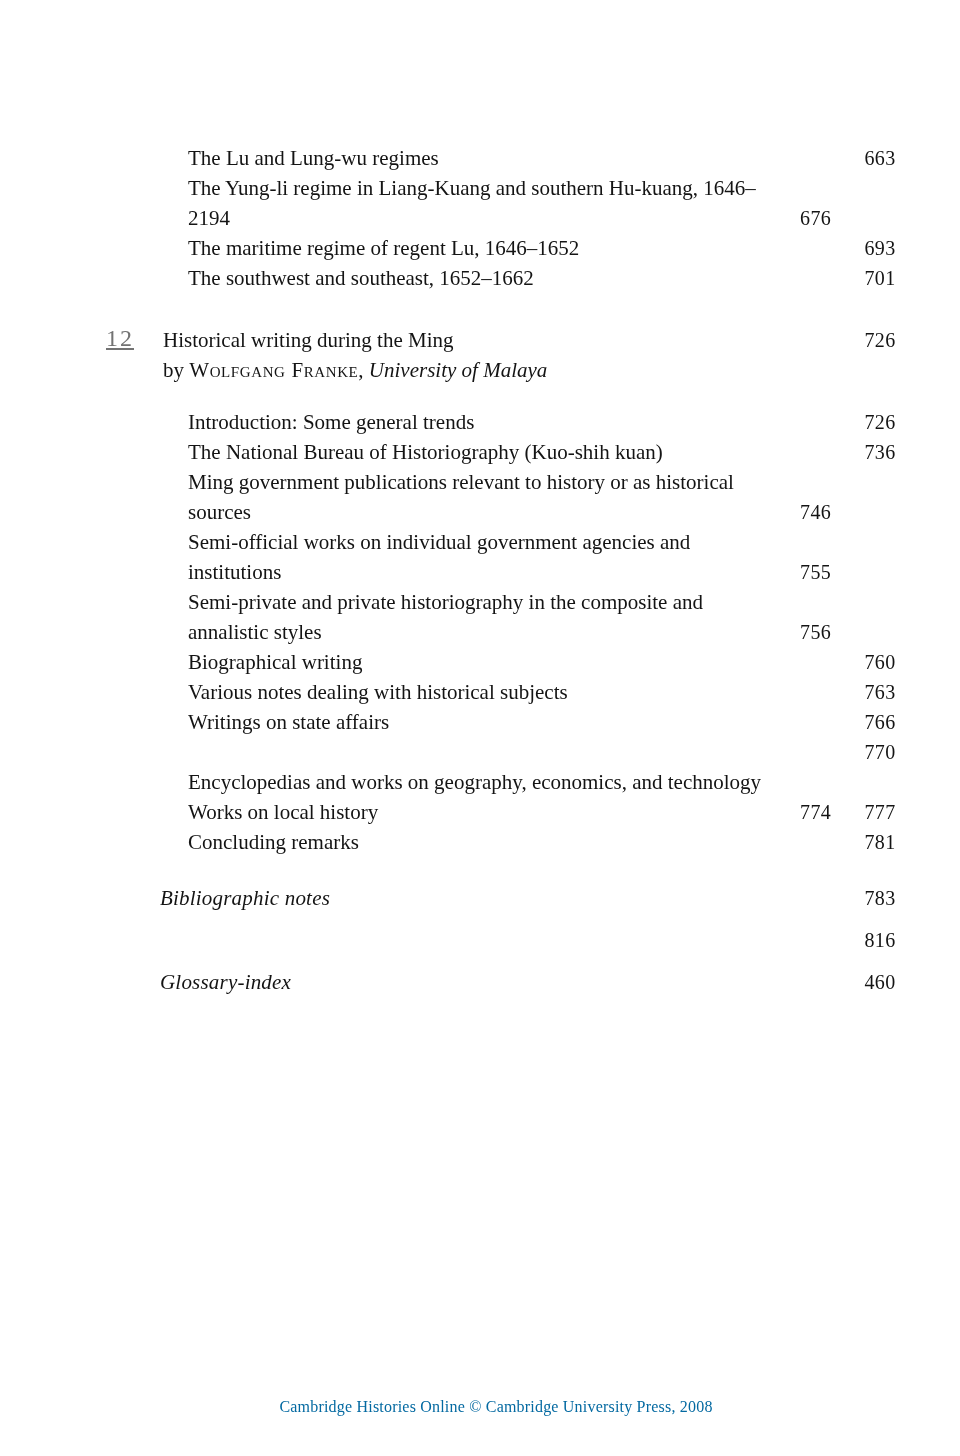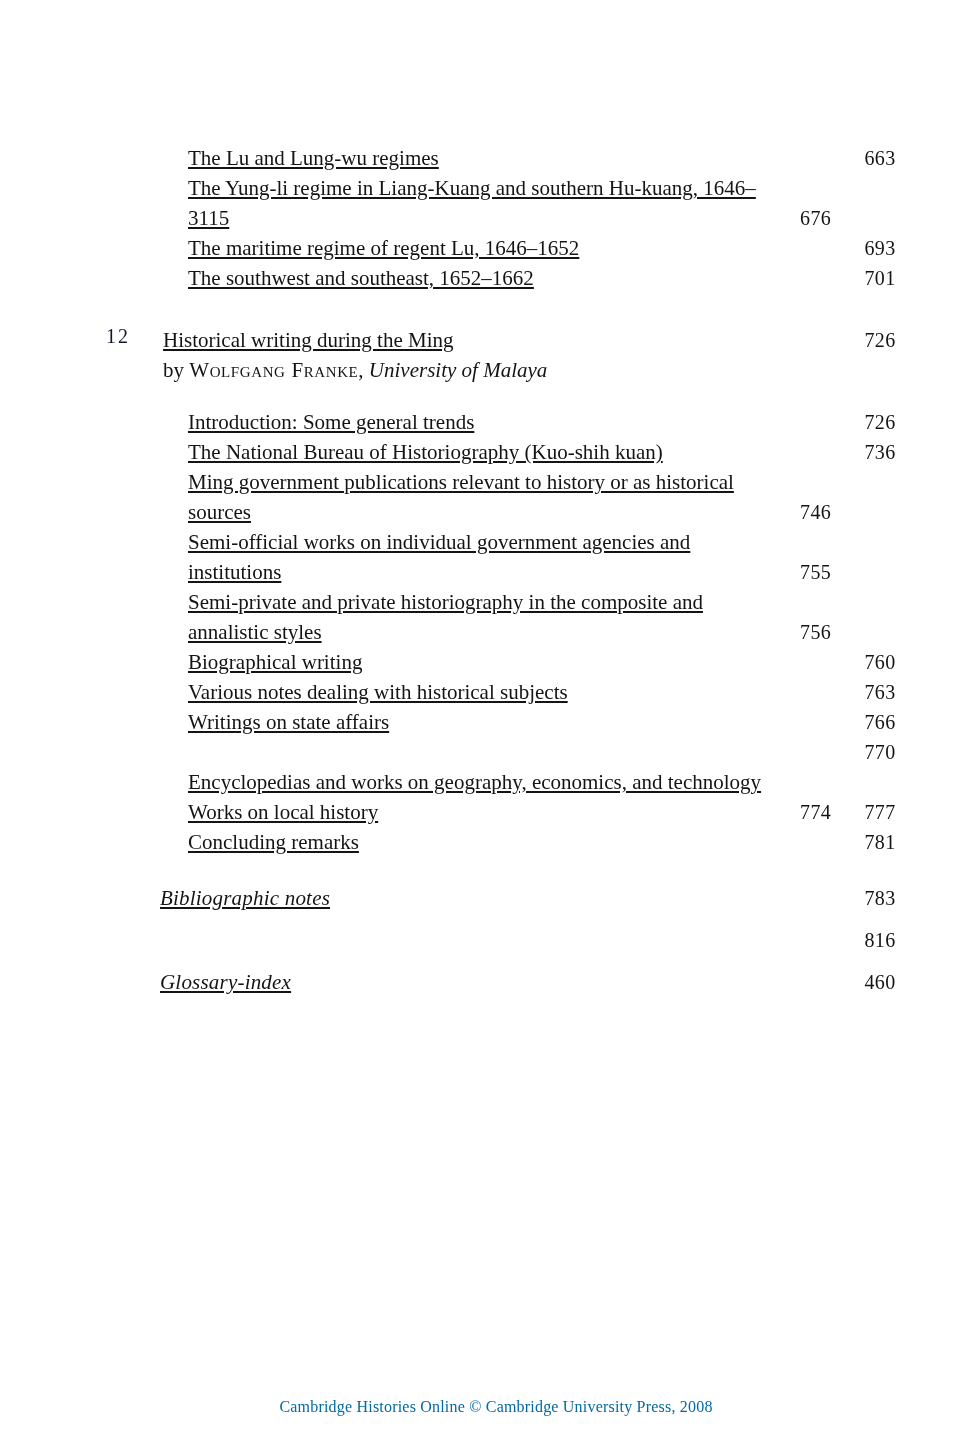--- a/index.html
+++ b/index.html
@@ -59,32 +59,32 @@
 
   .row {
     position: relative;
     min-height: 30px;
   }
 
   .row .num {
     position: absolute;
     left: 106px;
     top: 0;
-    font-size: 20px;
+    font-size: 24px;
     letter-spacing: 2px;
-    color: #0f172a;
+    color: #737373;
     white-space: nowrap;
+    text-decoration: underline;
   }
 
   .row .label {
     display: block;
     font-size: 21px;
     line-height: 30px;
     color: #141414;
-    text-decoration: underline;
   }
 
   .row .page {
     position: absolute;
     left: 800px;
     font-size: 20px;
     line-height: 30px;
     letter-spacing: 0.4px;
     color: #141414;
     white-space: nowrap;
@@ -142,21 +142,21 @@
 
 
   <div class="toc">
 
     <div id="grp-continued">
         <div class="row lvl-sub">
           <span class="label">The Lu and Lung-wu regimes</span>
           <span class="page l1">663</span>
         </div>
         <div class="row lvl-sub">
-          <span class="label">The Yung-li regime in Liang-Kuang and southern Hu-kuang, 1646–3115</span>
+          <span class="label">The Yung-li regime in Liang-Kuang and southern Hu-kuang, 1646–2194</span>
           <span class="page l2">676</span>
         </div>
         <div class="row lvl-sub">
           <span class="label">The maritime regime of regent Lu, 1646–1652</span>
           <span class="page l1">693</span>
         </div>
         <div class="row lvl-sub">
           <span class="label">The southwest and southeast, 1652–1662</span>
           <span class="page l1">701</span>
         </div>

